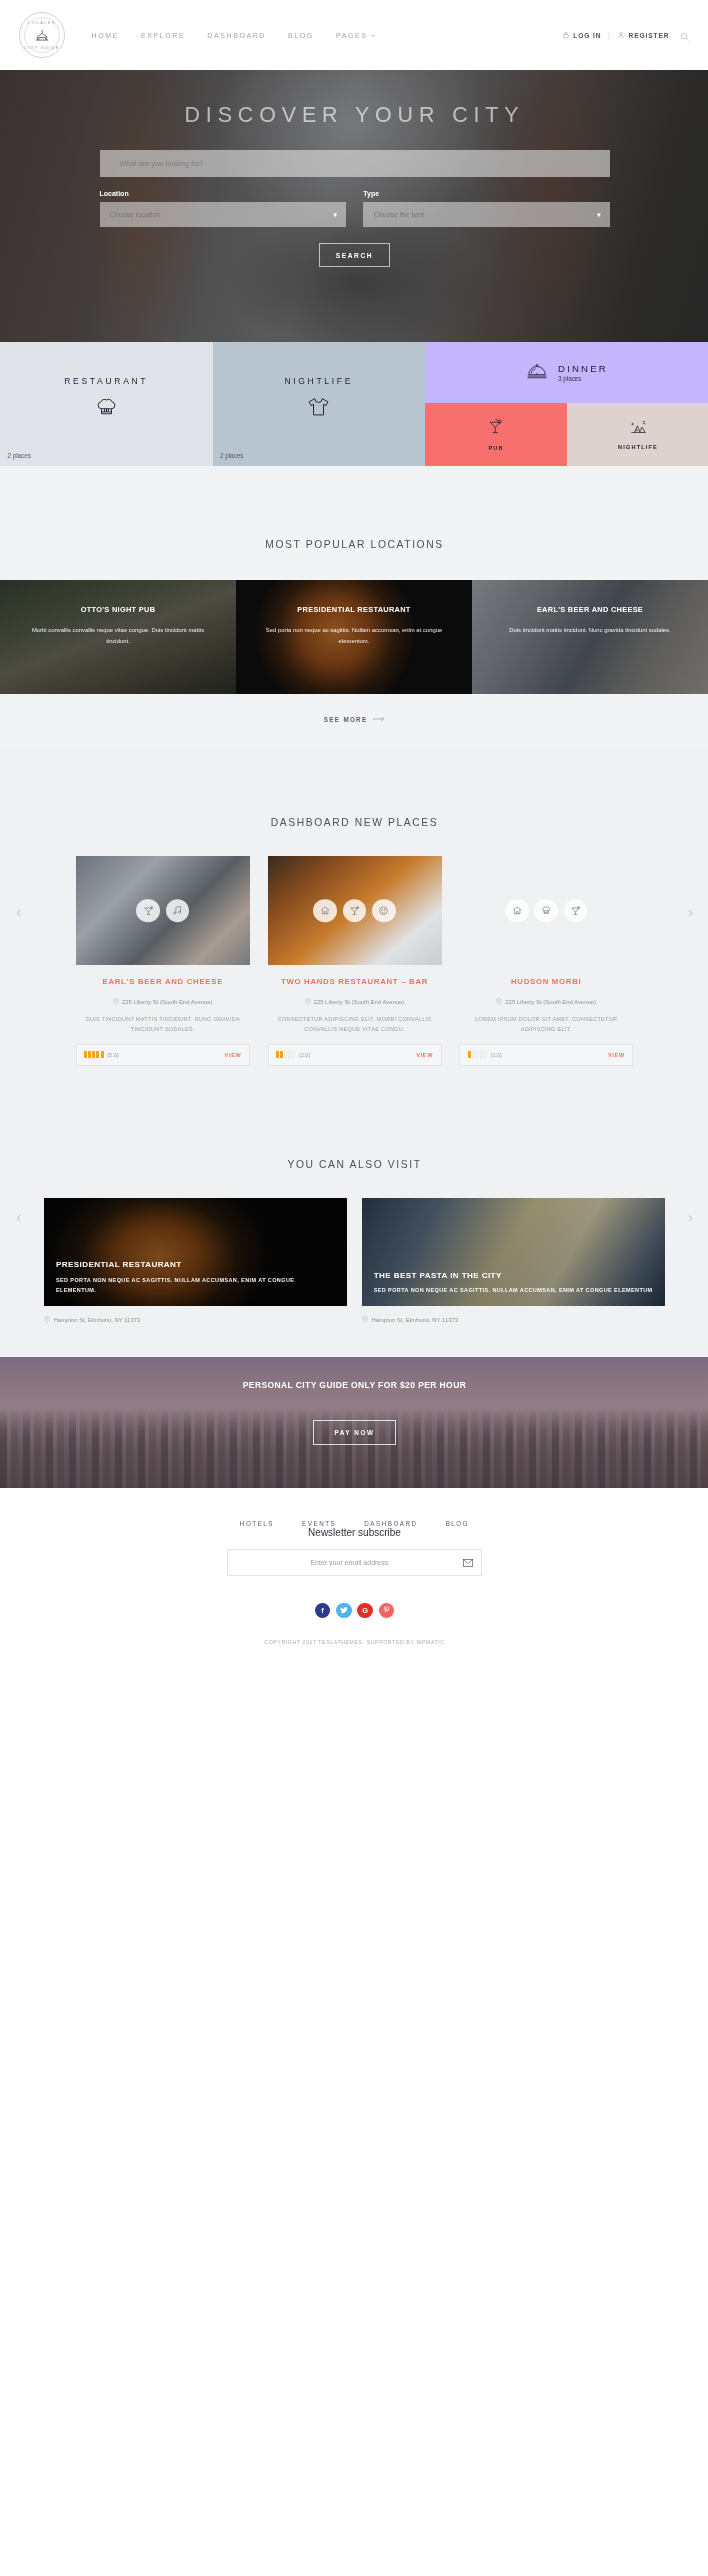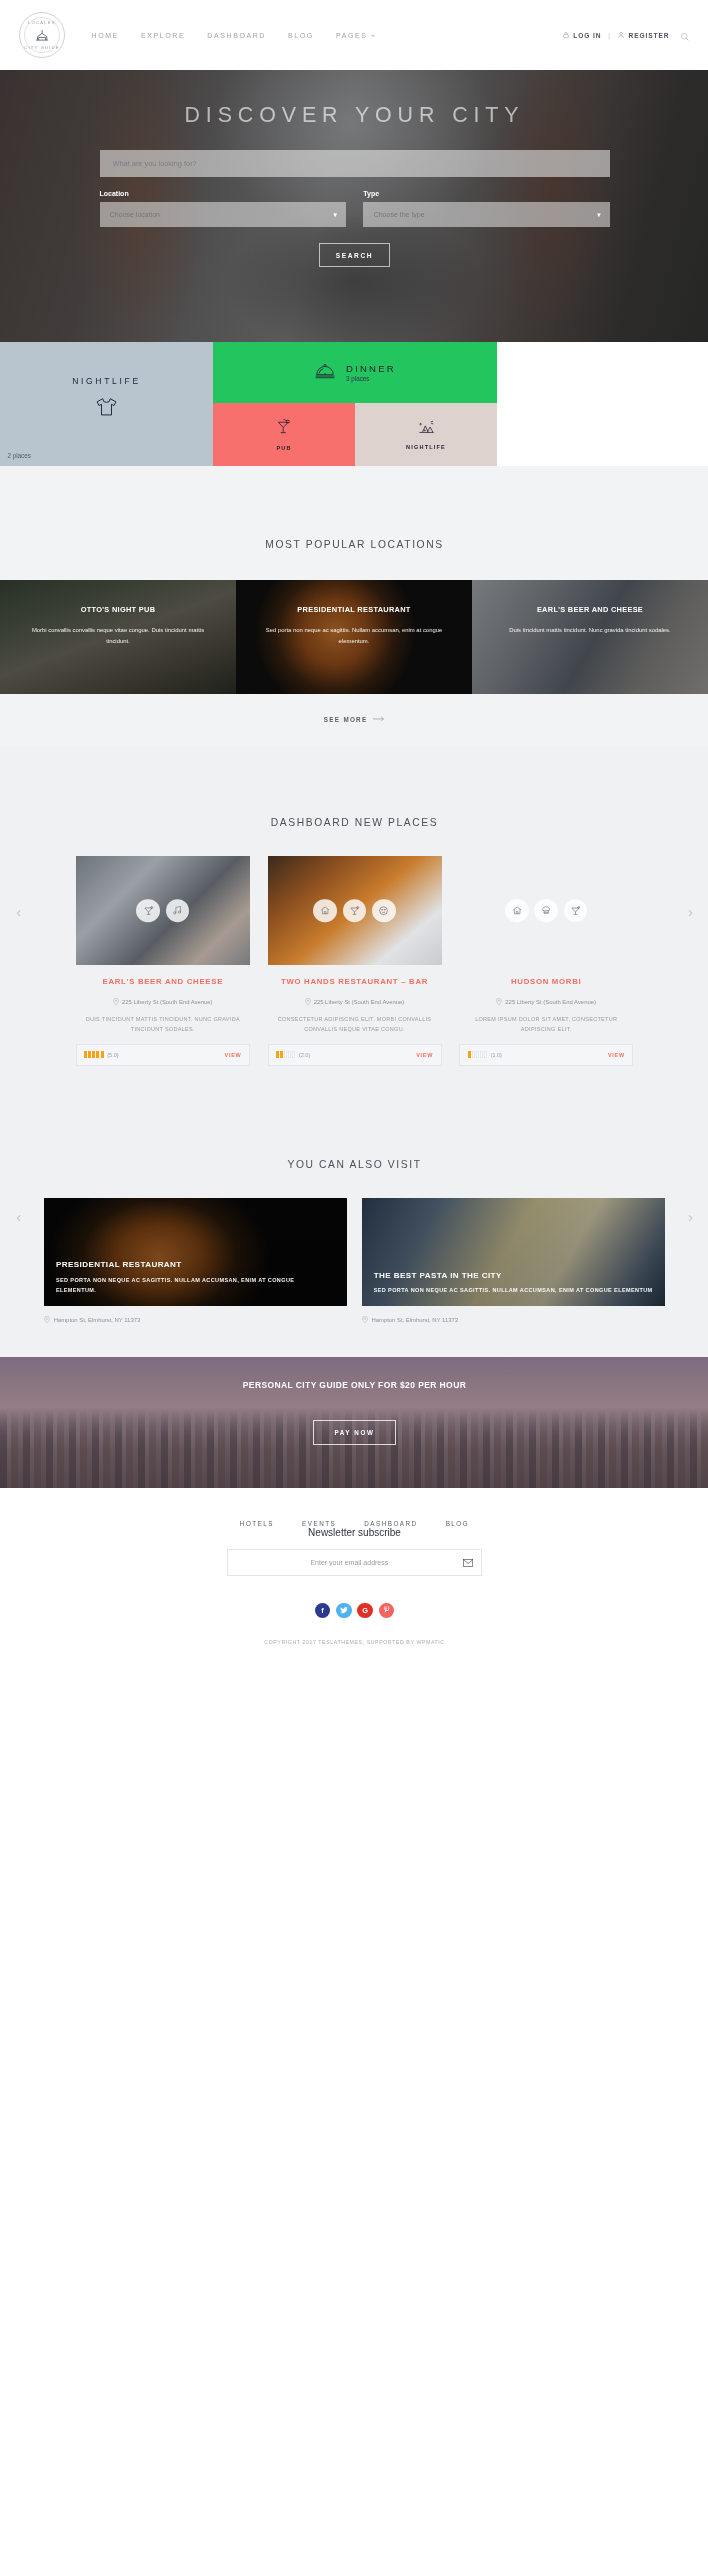--- a/index.html
+++ b/index.html
@@ -114,21 +114,21 @@
     color: rgba(255,255,255,.62);
     font-weight: 400;
     margin-bottom: 22px;
   }
   .search-box { width: 510px; margin: 0 auto; }
   .search-input {
     width: 100%;
     height: 27px;
     background: rgba(235,235,235,.58);
     border: none;
-    padding: 0 13px;
+    padding: 0 20px;
     font-size: 7.4px;
     color: #6b6f76;
     font-family: "Liberation Sans", sans-serif;
     display: block;
   }
   .search-input::placeholder { color: #7a7e85; }
   .sel-row { display: flex; gap: 17.7px; margin-top: 13.3px; }
   .sel-col { flex: 1; text-align: left; }
   .sel-label {
     font-size: 7px;
@@ -173,21 +173,21 @@
 
   
   .cats { display: flex; height: 124px; }
   .cat {
     position: relative;
     cursor: pointer;
   }
   .cat-a { width: 213px; background: #e0e3e7; }
   .cat-b { width: 213px; background: #b9c5ce; }
   .cat-rightcol { width: 284px; display: flex; flex-direction: column; }
-  .cat-dinner { height: 61px; background: #22c55e; display: flex; align-items: center; justify-content: center; gap: 10px; }
+  .cat-dinner { height: 61px; background: #c4b5fd; display: flex; align-items: center; justify-content: center; gap: 10px; }
   .cat-bottom-row { display: flex; height: 64px; }
   .cat-pub { width: 142px; background: #f7706e; display:flex; flex-direction:column; align-items:center; justify-content:center; gap:5.9px; }
   .cat-night { width: 142px; background: #ddd2cd; display:flex; flex-direction:column; align-items:center; justify-content:center; gap:5.9px; }
 
   .cat-title {
     position: absolute;
     top: 34px; left: 0; right: 0;
     text-align: center;
     font-size: 8.5px;
     letter-spacing: 2.7px;
@@ -560,20 +560,32 @@
             <span class="sel-caret">▾</span>
           </div>
         </div>
       </div>
       <button class="search-btn">SEARCH</button>
     </div>
   </div>
 </div>
 
 <div class="cats">
+  <div class="cat cat-a">
+    <div class="cat-title">RESTAURANT</div>
+    <div class="cat-icon-big">
+      <svg width="25" height="25" viewBox="0 0 40 40" fill="none" stroke="#1d1f38" stroke-width="1.5">
+        <path d="M12 22a5.5 5.5 0 01-1-10.9A6 6 0 0120 8a6 6 0 019 3.1A5.5 5.5 0 0128 22z"></path>
+        <path d="M12 22v8h16v-8"></path>
+          <path d="M12 27h16"></path>
+        <path d="M17 22v5M20 22v5M23 22v5"></path>
+      </svg>
+    </div>
+    <div class="cat-count">2 places</div>
+  </div>
 
   <div class="cat cat-b">
     <div class="cat-title">NIGHTLIFE</div>
     <div class="cat-icon-big">
       <svg width="25" height="23.6" viewBox="0 0 40 36" fill="none" stroke="#1d1f38" stroke-width="1.5">
         <path d="M14 5L5 10l3 6 4-2v17h16V14l4 2 3-6-9-5a5 5 0 01-12 0z"></path>
       </svg>
     </div>
     <div class="cat-count">2 places</div>
   </div>

